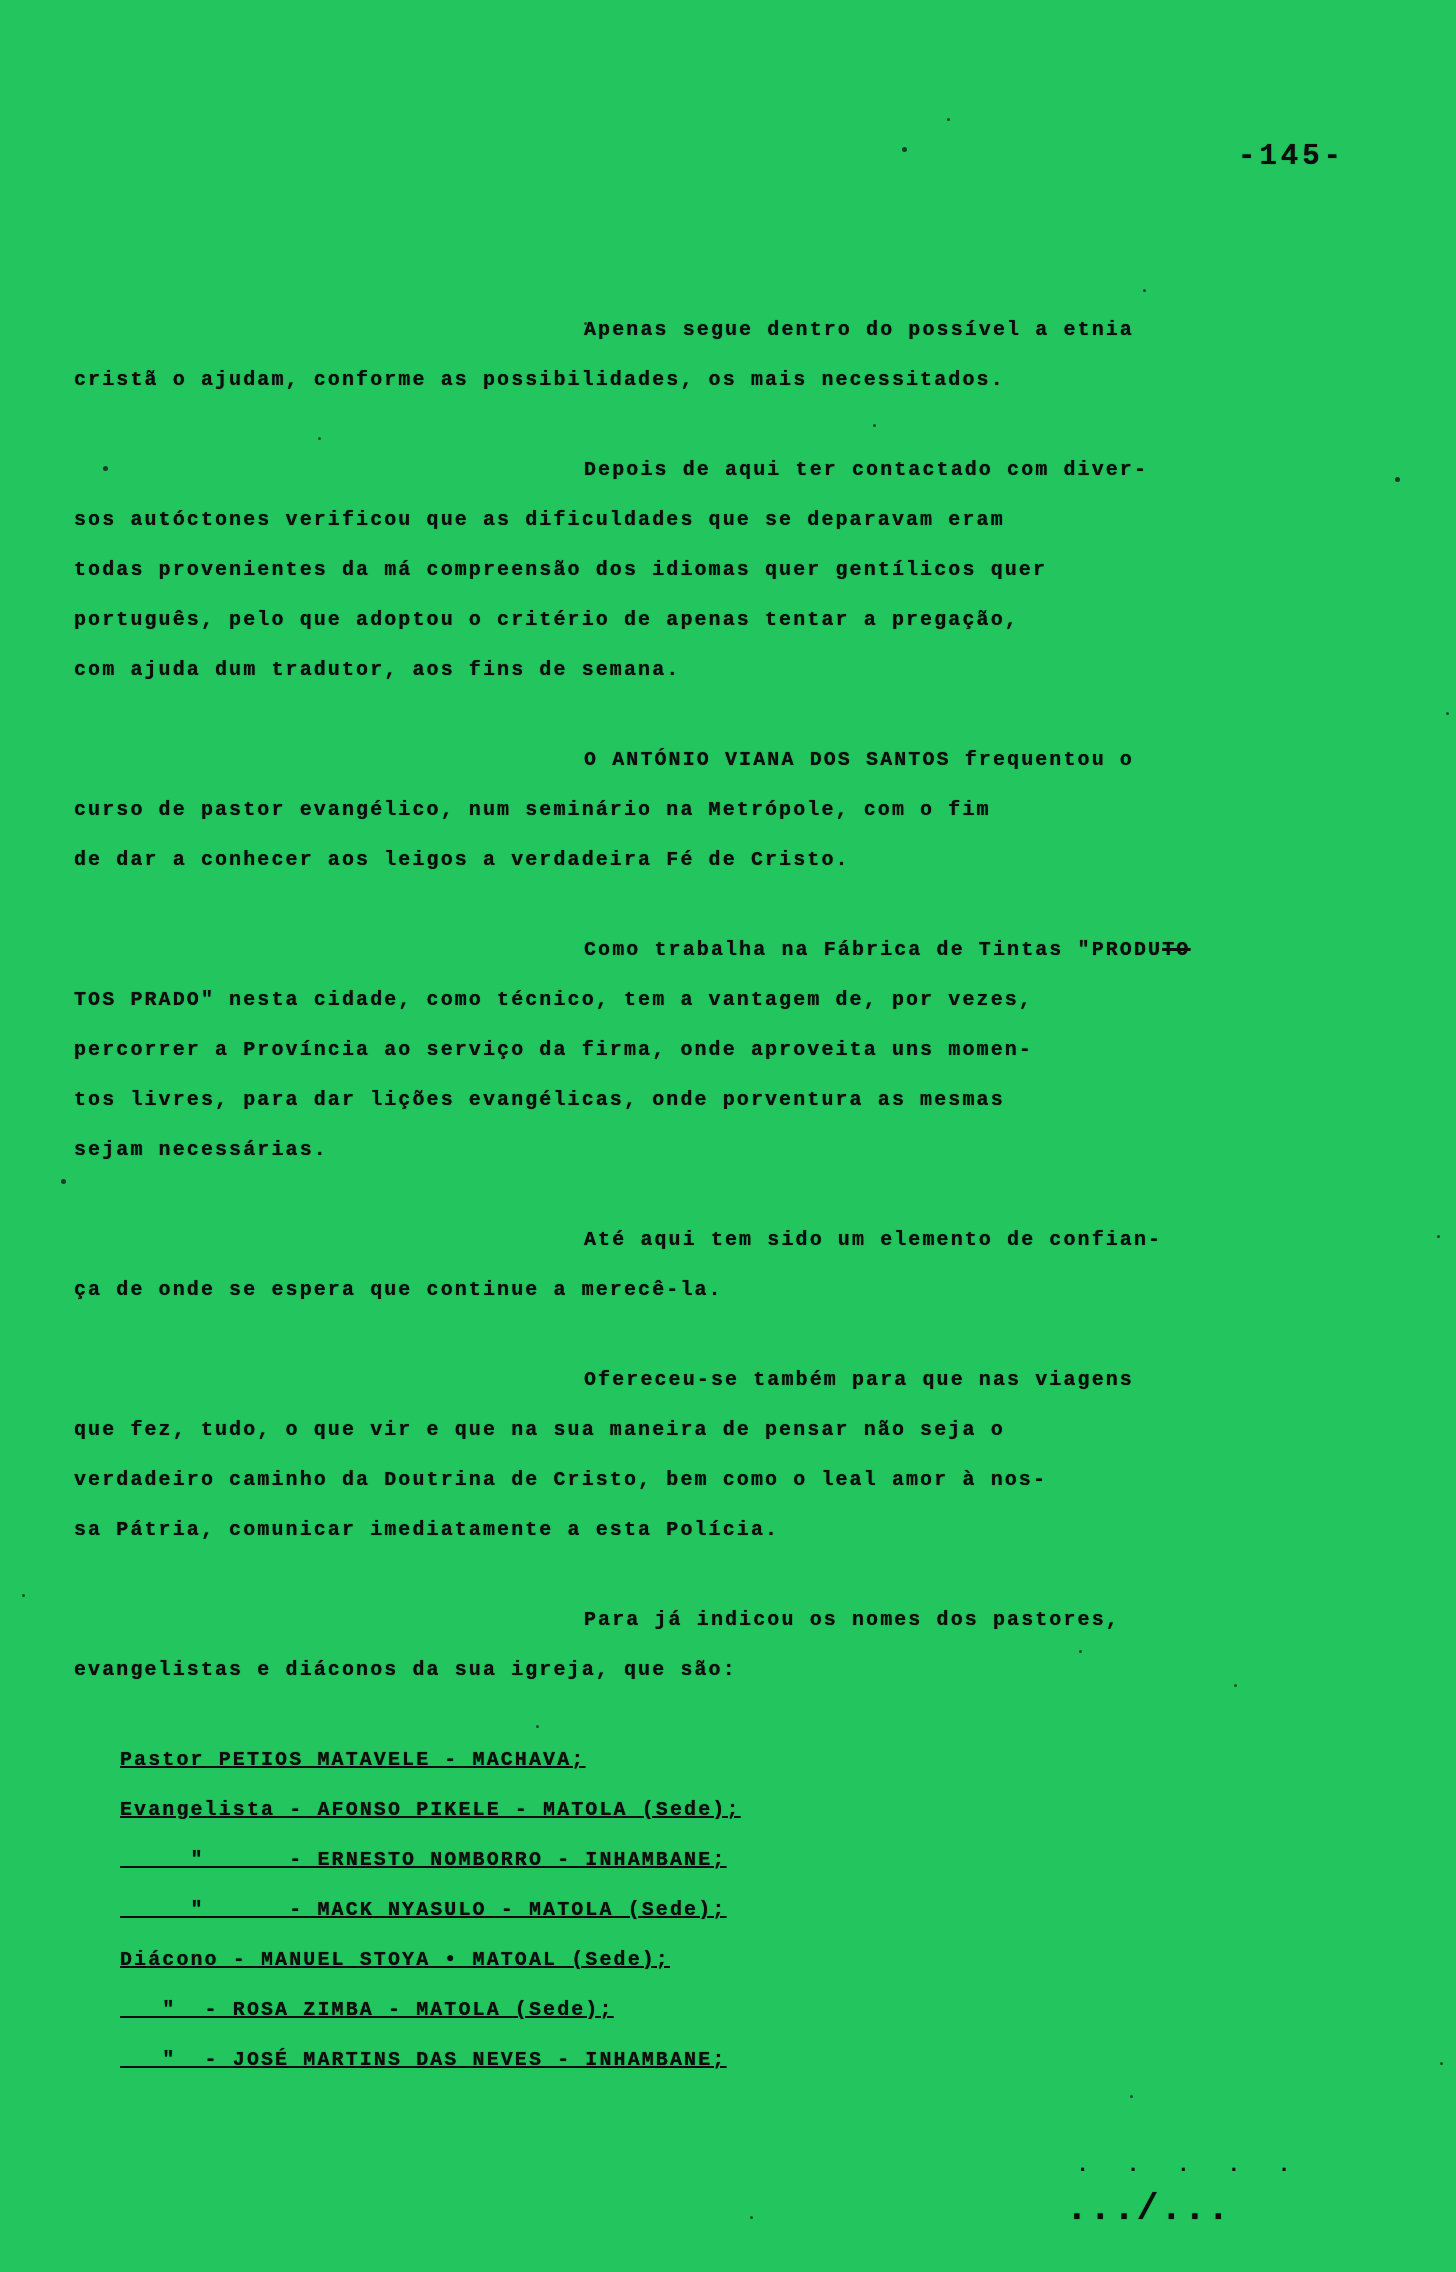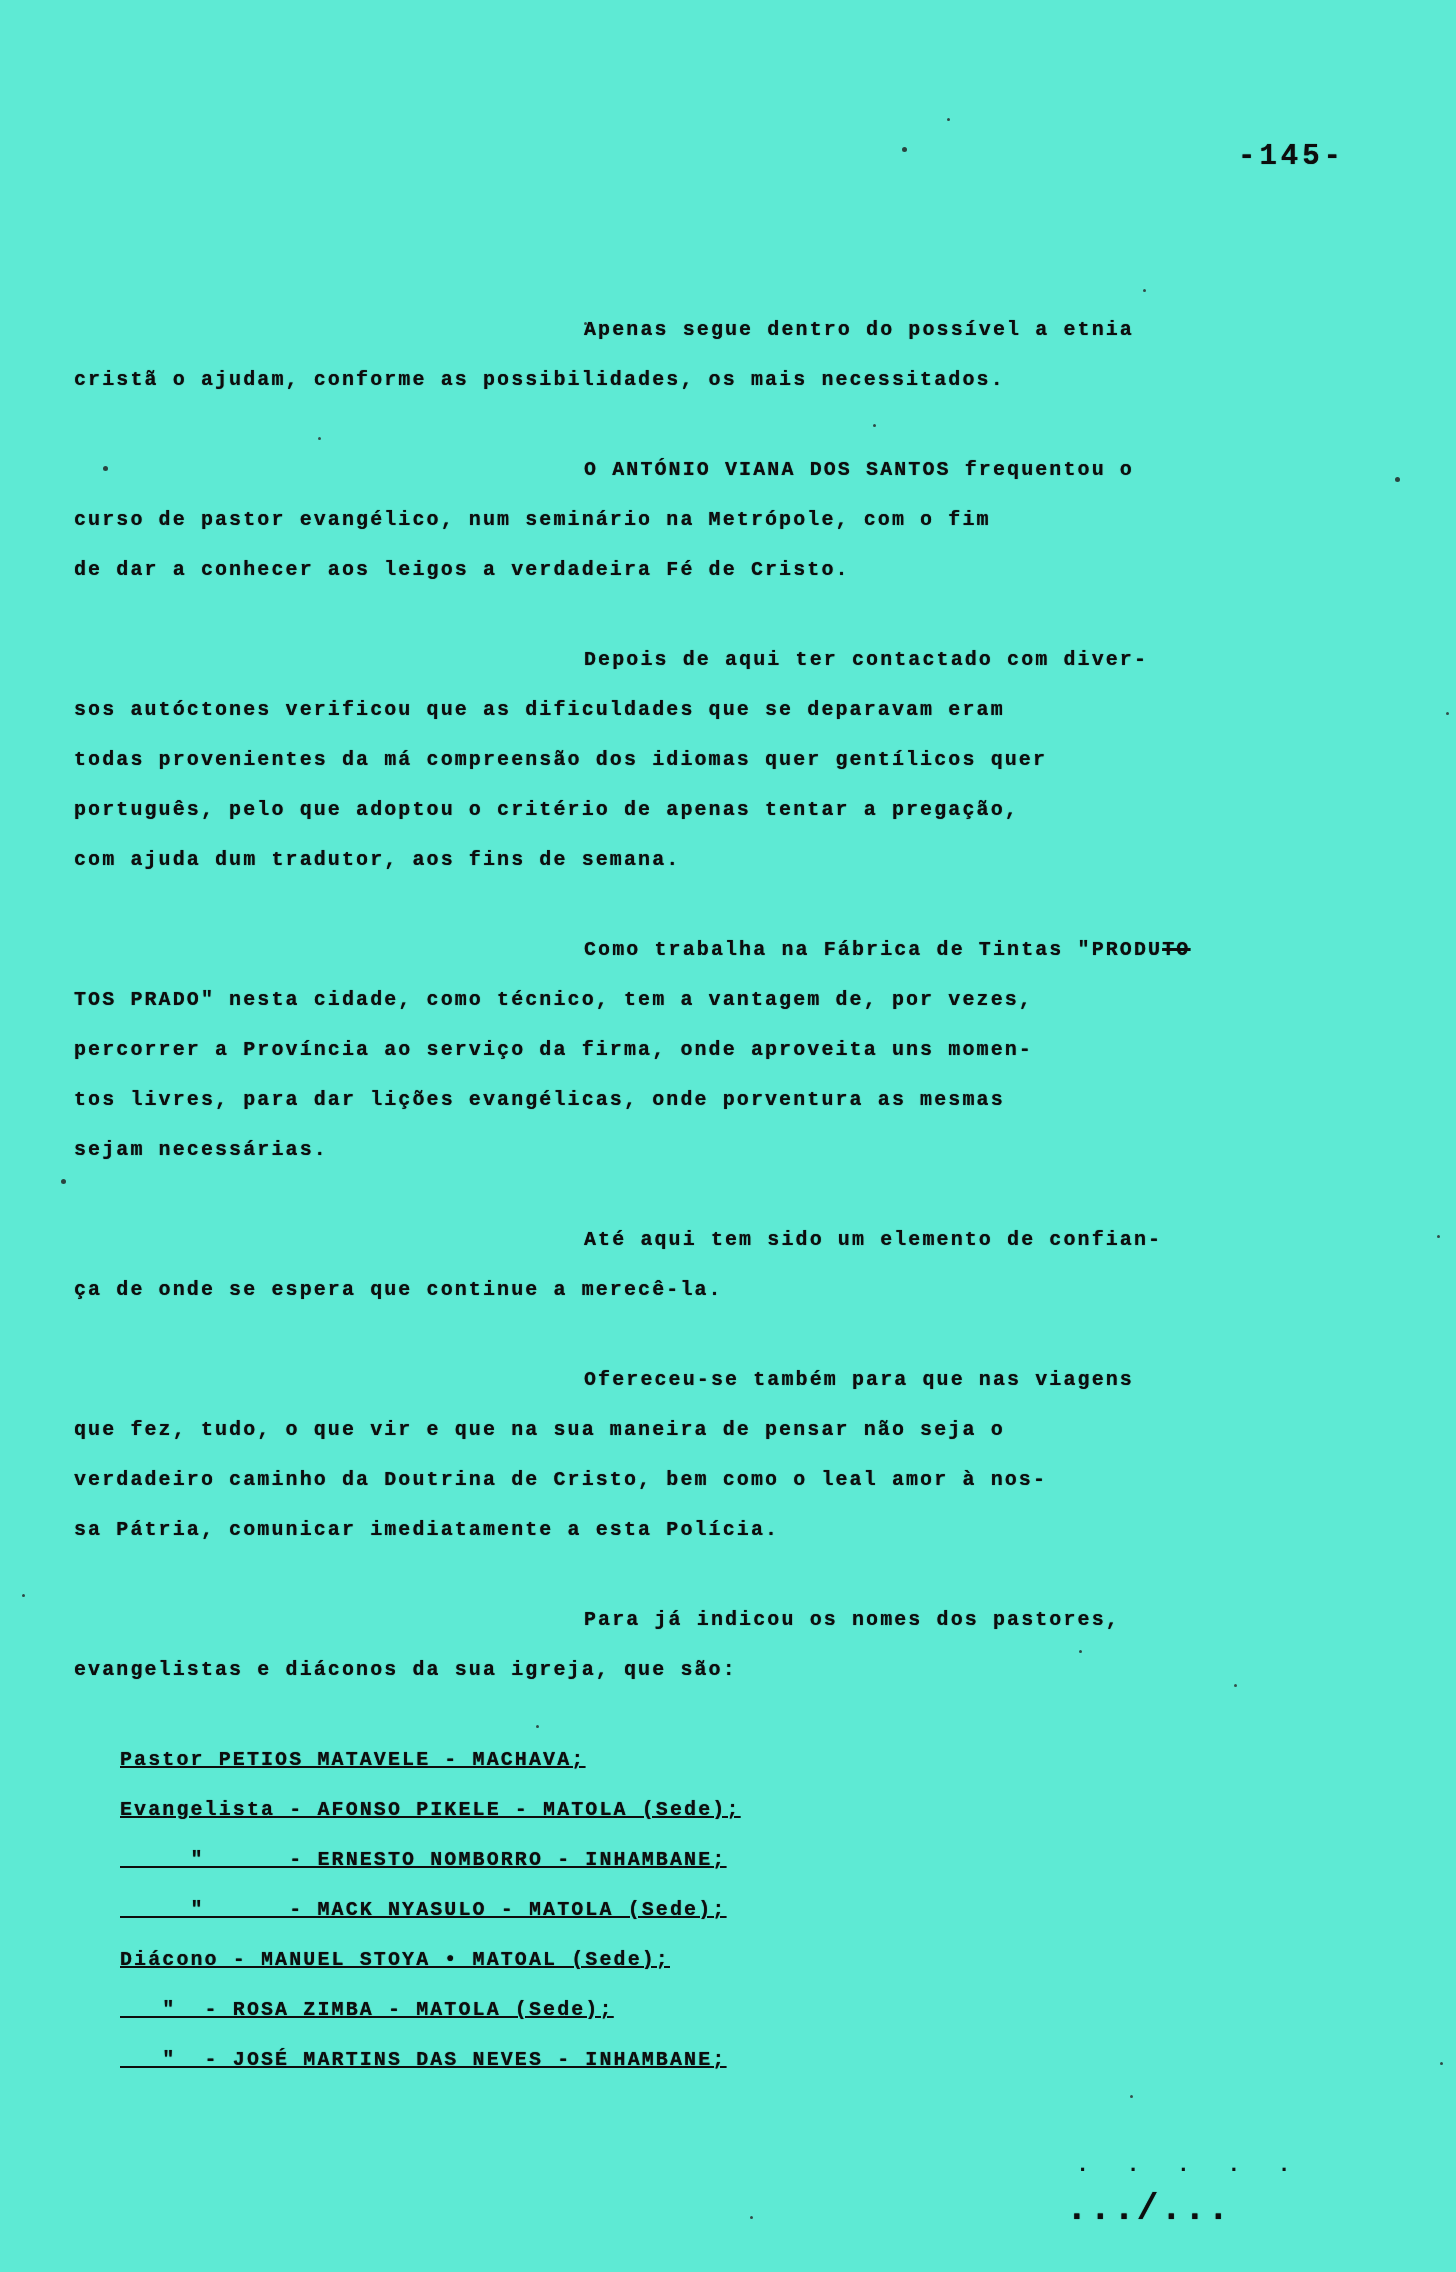--- a/index.html
+++ b/index.html
@@ -4,21 +4,21 @@
 <style>
   html, body {
     margin: 0;
     padding: 0;
     background: #e8e8e8;
   }
   .page {
     position: relative;
     width: 1456px;
     height: 2272px;
-    background: #5eead4;
+    background: #22c55e;
     overflow: hidden;
     font-family: "Liberation Mono", "DejaVu Sans Mono", monospace;
     color: #0d0d0d;
   }
   .txt {
     font-weight: 700;
     font-size: 20px;
     line-height: 50px;
     letter-spacing: 2.1px;
     text-shadow: 0 0 1px rgba(0,0,0,0.75);
@@ -106,28 +106,28 @@
 </head>
 <body>
 
 <div class="page">
 
   <div class="txt page-number">-145-</div>
 
   <div class="txt doc-body">
     <p class="para">Apenas segue dentro do possível a etnia
 cristã o ajudam, conforme as possibilidades, os mais necessitados.</p>
-    <p class="para">O ANTÓNIO VIANA DOS SANTOS frequentou o
-curso de pastor evangélico, num seminário na Metrópole, com o fim
-de dar a conhecer aos leigos a verdadeira Fé de Cristo.</p>
     <p class="para">Depois de aqui ter contactado com diver-
 sos autóctones verificou que as dificuldades que se deparavam eram
 todas provenientes da má compreensão dos idiomas quer gentílicos quer
 português, pelo que adoptou o critério de apenas tentar a pregação,
 com ajuda dum tradutor, aos fins de semana.</p>
+    <p class="para">O ANTÓNIO VIANA DOS SANTOS frequentou o
+curso de pastor evangélico, num seminário na Metrópole, com o fim
+de dar a conhecer aos leigos a verdadeira Fé de Cristo.</p>
     <p class="para"><span>Como trabalha na Fábrica de Tintas "PRODU</span><s class="struck">TO</s><span>
 TOS PRADO" nesta cidade, como técnico, tem a vantagem de, por vezes,
 percorrer a Província ao serviço da firma, onde aproveita uns momen-
 tos livres, para dar lições evangélicas, onde porventura as mesmas
 sejam necessárias.</span></p>
     <p class="para">Até aqui tem sido um elemento de confian-
 ça de onde se espera que continue a merecê-la.</p>
     <p class="para">Ofereceu-se também para que nas viagens
 que fez, tudo, o que vir e que na sua maneira de pensar não seja o
 verdadeiro caminho da Doutrina de Cristo, bem como o leal amor à nos-

